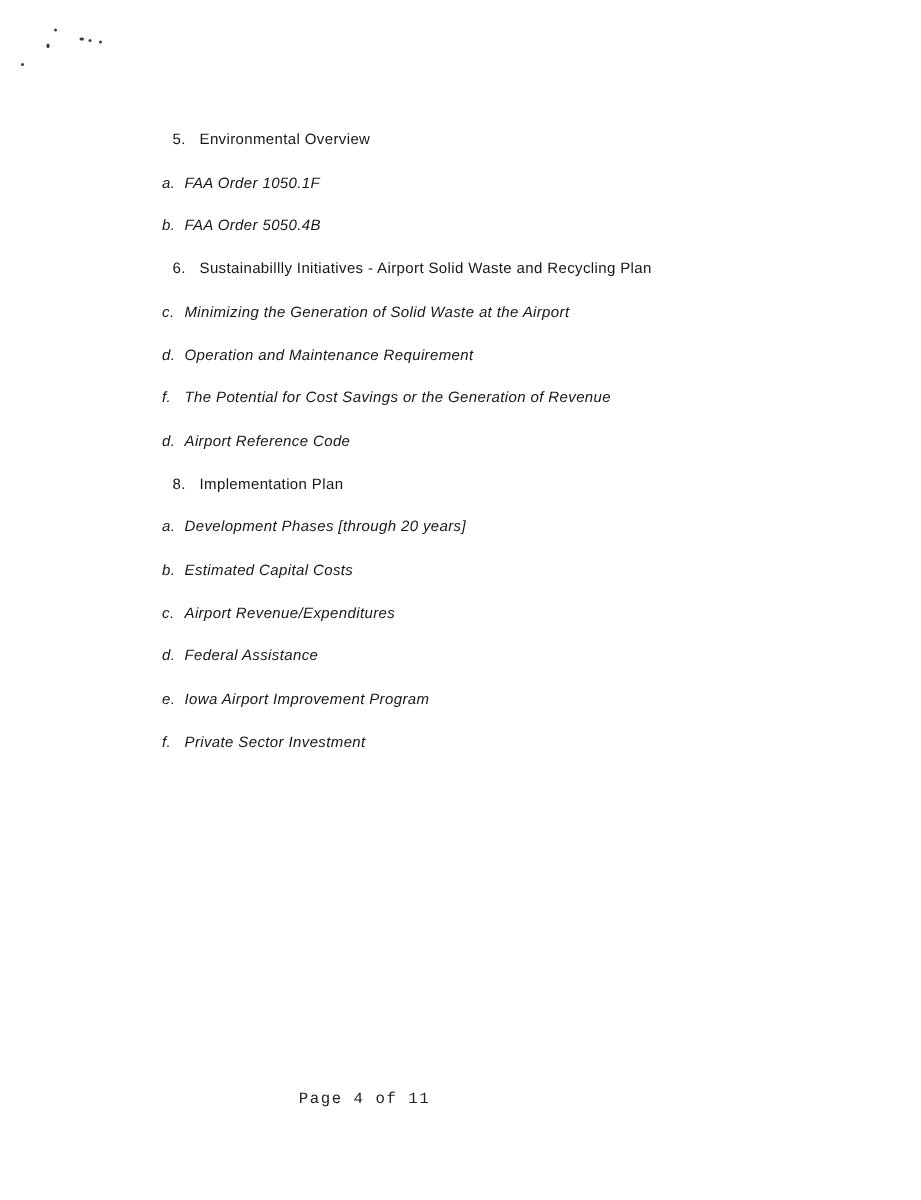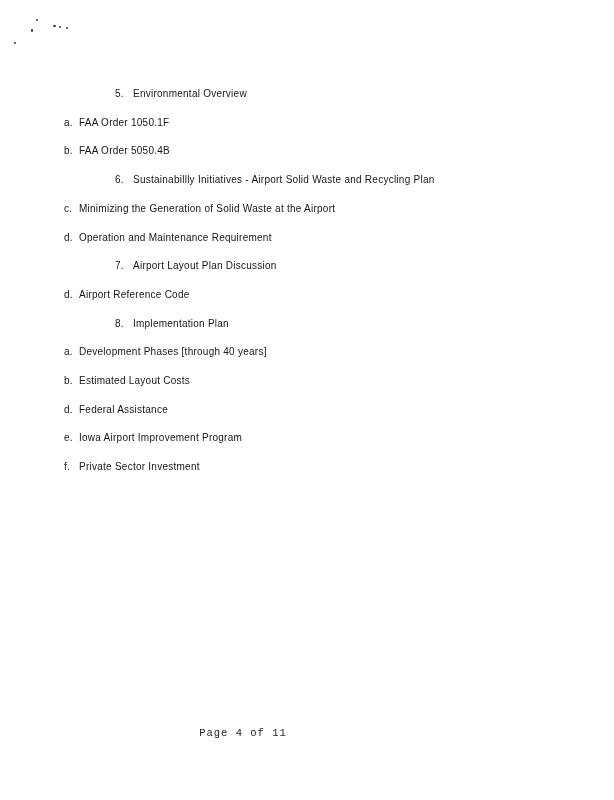--- a/index.html
+++ b/index.html
@@ -32,21 +32,21 @@
     right: 0;
     color: #161616;
   }
   .row {
     line-height: 28.7px;
     font-size: 10px;
     letter-spacing: 0.25px;
     white-space: nowrap;
   }
   .l1 { padding-left: 115px; }
-  .l2 { padding-left: 64px; }
+  .l2 { padding-left: 108px; font-style: italic; }
   .marker { display: inline-block; }
   .l1 .marker { width: 18px; }
   .l2 .marker { width: 15px; }
   .footer {
     position: absolute;
     top: 726px;
     left: 0;
     width: 486px;
     text-align: center;
     font-family: "Liberation Mono", monospace;
@@ -82,36 +82,39 @@
 
     <div class="row l1">
       <span class="marker">6.</span><span>Sustainabillly Initiatives - Airport Solid Waste and Recycling Plan</span>
     </div>
     <div class="row l2">
       <span class="marker">c.</span><span>Minimizing the Generation of Solid Waste at the Airport</span>
     </div>
     <div class="row l2">
       <span class="marker">d.</span><span>Operation and Maintenance Requirement</span>
     </div>
+    <div class="row l2">
+      <span class="marker">f.</span><span>The Potential for Cost Savings or the Generation of Revenue</span>
+    </div>
 
-    <div class="row l1">
-      <span class="marker">7.</span><span>Airport Layout Plan Discussion</span>
-    </div>
     <div class="row l2">
       <span class="marker">d.</span><span>Airport Reference Code</span>
     </div>
 
     <div class="row l1">
       <span class="marker">8.</span><span>Implementation Plan</span>
     </div>
     <div class="row l2">
-      <span class="marker">a.</span><span>Development Phases [through 40 years]</span>
+      <span class="marker">a.</span><span>Development Phases [through 20 years]</span>
     </div>
     <div class="row l2">
-      <span class="marker">b.</span><span>Estimated Layout Costs</span>
+      <span class="marker">b.</span><span>Estimated Capital Costs</span>
+    </div>
+    <div class="row l2">
+      <span class="marker">c.</span><span>Airport Revenue/Expenditures</span>
     </div>
     <div class="row l2">
       <span class="marker">d.</span><span>Federal Assistance</span>
     </div>
     <div class="row l2">
       <span class="marker">e.</span><span>Iowa Airport Improvement Program</span>
     </div>
     <div class="row l2">
       <span class="marker">f.</span><span>Private Sector Investment</span>
     </div>

